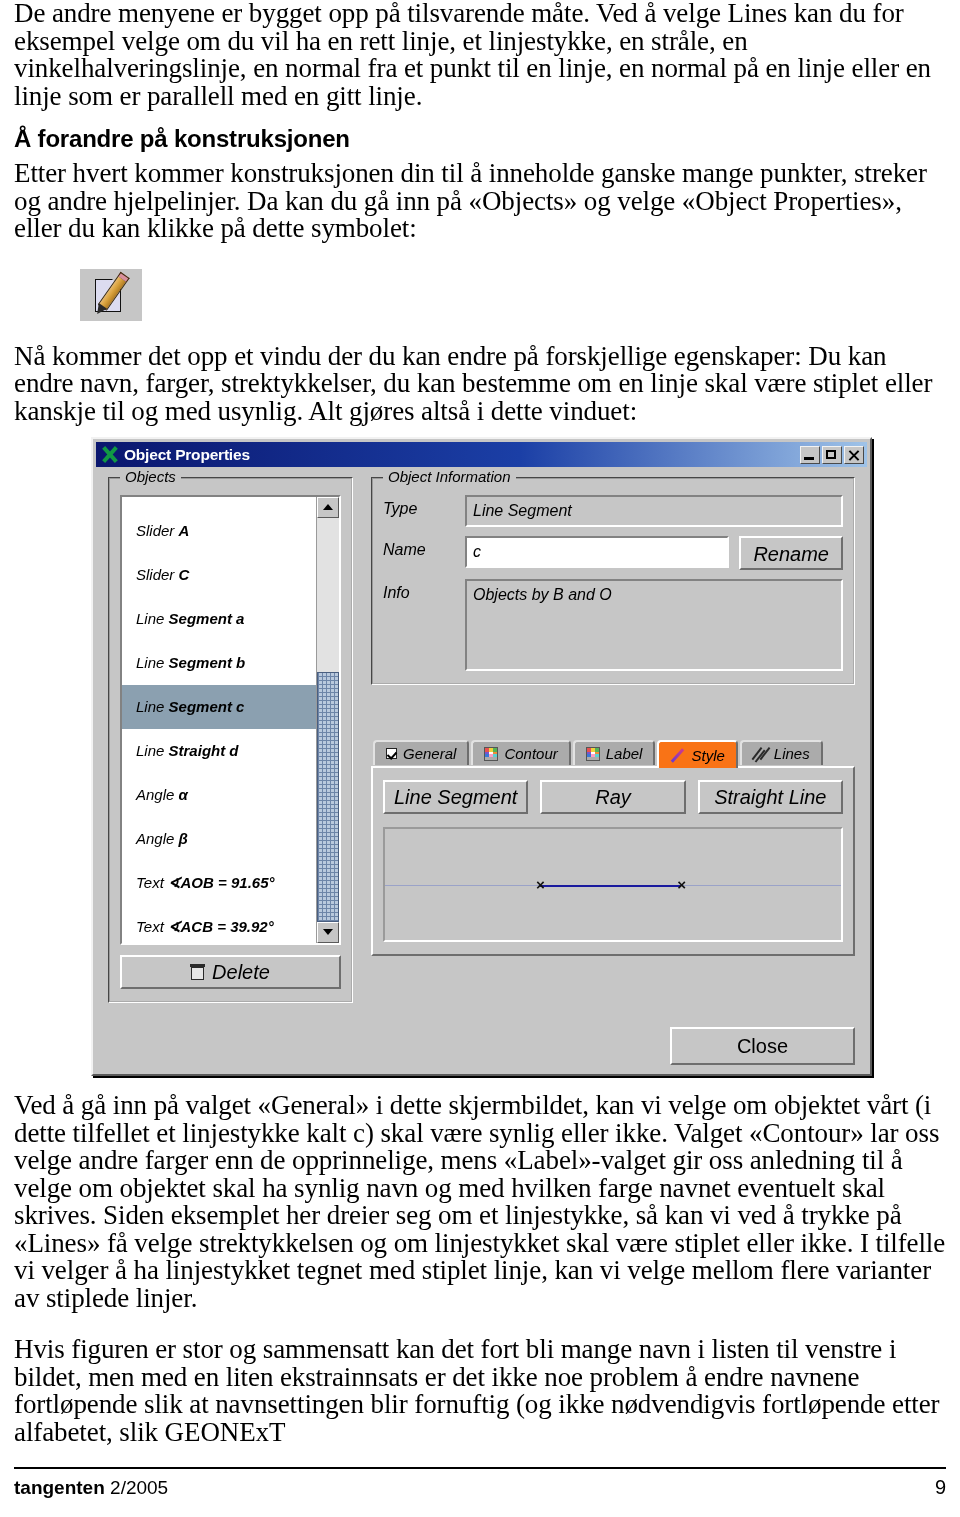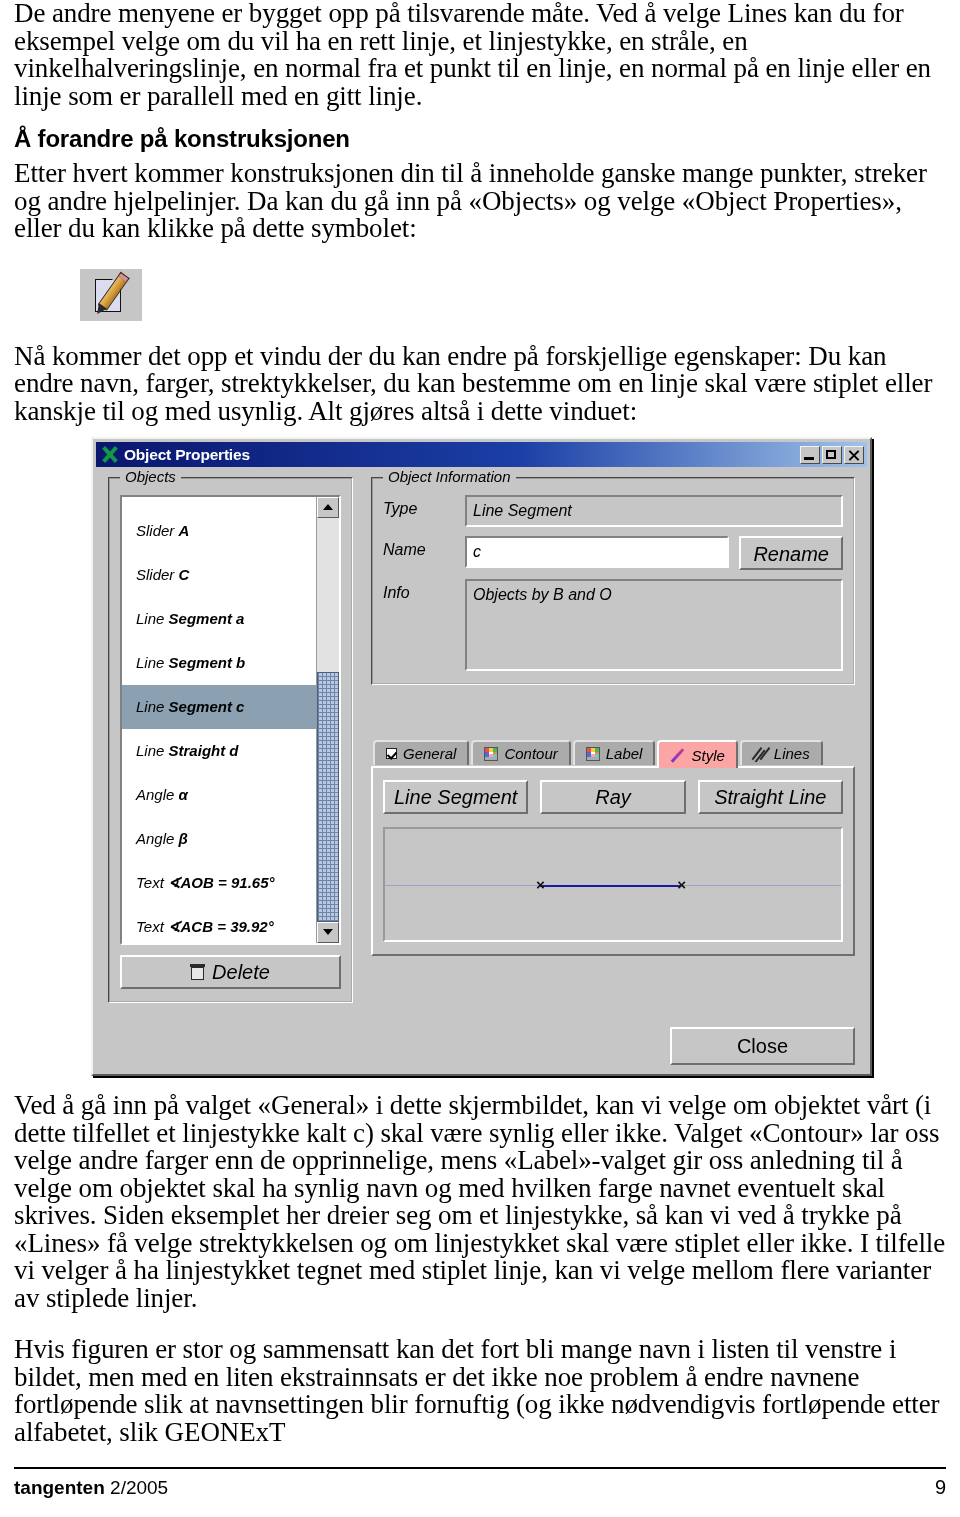--- a/index.html
+++ b/index.html
@@ -394,21 +394,21 @@
     border-top: 2px solid #e2e2e2;
     border-left: 2px solid #e2e2e2;
     border-right: 2px solid #6e6e6e;
     box-sizing: border-box;
     color: #000;
     margin-right: 2px;
     border-radius: 4px 4px 0 0;
     white-space: nowrap;
   }
   .tab.active {
-    background: #fca5a5;
+    background: #f97316;
     height: 28px;
     border-top: 2px solid #ffffff;
     border-left: 2px solid #ffffff;
   }
   .tab-icon { width: 15px; height: 15px; position: relative; flex: 0 0 auto; }
 
   .ic-check {
     border: 1.5px solid #222; background: #fff;
     width: 11px; height: 11px; box-sizing: border-box;
   }

